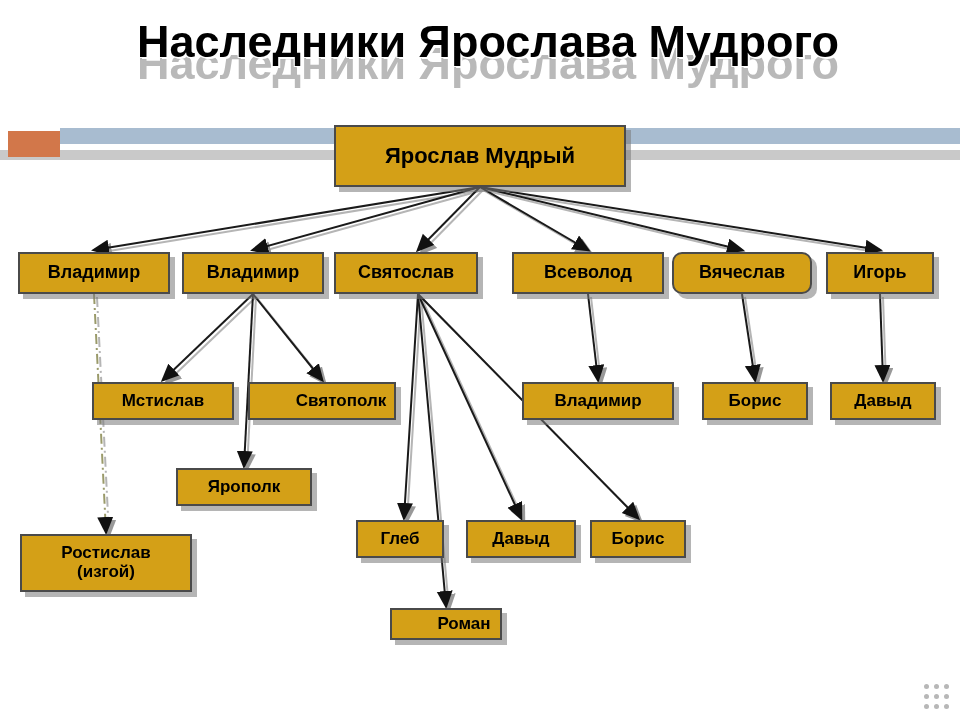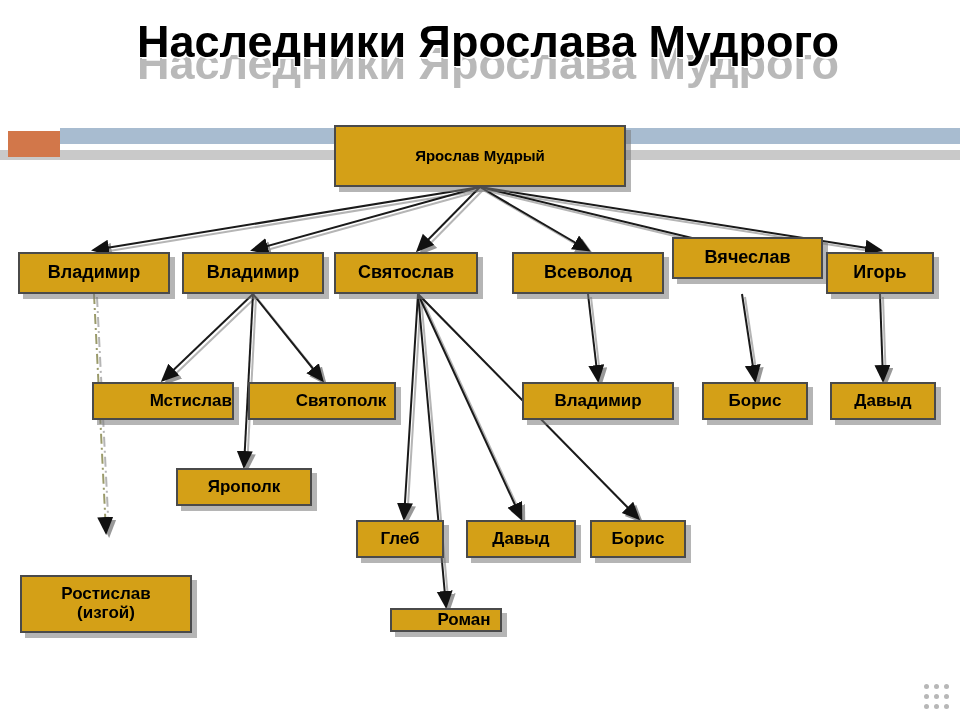--- a/index.html
+++ b/index.html
@@ -105,21 +105,21 @@
     color: #000000;
     font-weight: bold;
     display: flex;
     align-items: center;
     justify-content: center;
     text-align: center;
     line-height: 1.1;
     box-shadow: 5px 5px 0 rgba(120,120,120,0.55);
     z-index: 5;
   }
-  .node.lg { font-size: 15px; }
+  .node.lg { font-size: 22px; }
   .node.md { font-size: 18px; }
   .node.sm { font-size: 17px; }
 </style>
 </head>
 <body>
 
 <div id="slide">
 
   <div class="title-wrap">
     <div class="title-ghost">Наследники Ярослава Мудрого</div>
@@ -186,27 +186,27 @@
       </div>
       <div class="node md" style="left: 182px; top: 252px; width: 142px; height: 42px;">
         <span>Владимир</span>
       </div>
       <div class="node md" style="left: 334px; top: 252px; width: 144px; height: 42px;">
         <span>Святослав</span>
       </div>
       <div class="node md" style="left: 512px; top: 252px; width: 152px; height: 42px;">
         <span>Всеволод</span>
       </div>
-      <div class="node md" style="left: 672px; top: 237px; width: 151px; height: 42px;">
+      <div class="node md" style="left: 672px; top: 252px; width: 140px; height: 42px; border-radius: 10px;">
         <span>Вячеслав</span>
       </div>
       <div class="node md" style="left: 826px; top: 252px; width: 108px; height: 42px;">
         <span>Игорь</span>
       </div>
-      <div class="node sm" style="left: 92px; top: 382px; width: 142px; height: 38px; justify-content: flex-end;">
+      <div class="node sm" style="left: 92px; top: 382px; width: 142px; height: 38px;">
         <span>Мстислав</span>
       </div>
       <div class="node sm" style="left: 248px; top: 382px; width: 148px; height: 38px; padding-left: 38px;">
         <span>Святополк</span>
       </div>
       <div class="node sm" style="left: 522px; top: 382px; width: 152px; height: 38px;">
         <span>Владимир</span>
       </div>
       <div class="node sm" style="left: 702px; top: 382px; width: 106px; height: 38px;">
         <span>Борис</span>
@@ -219,24 +219,24 @@
       </div>
       <div class="node sm" style="left: 356px; top: 520px; width: 88px; height: 38px;">
         <span>Глеб</span>
       </div>
       <div class="node sm" style="left: 466px; top: 520px; width: 110px; height: 38px;">
         <span>Давыд</span>
       </div>
       <div class="node sm" style="left: 590px; top: 520px; width: 96px; height: 38px;">
         <span>Борис</span>
       </div>
-      <div class="node sm" style="left: 20px; top: 534px; width: 172px; height: 58px; margin-top: 41px;">
+      <div class="node sm" style="left: 20px; top: 534px; width: 172px; height: 58px;">
         <span>Ростислав<br>(изгой)</span>
       </div>
-      <div class="node sm" style="left: 390px; top: 608px; width: 112px; height: 24px; padding-left: 36px;">
+      <div class="node sm" style="left: 390px; top: 608px; width: 112px; height: 32px; padding-left: 36px;">
         <span>Роман</span>
       </div>
     </div>
 
   <div class="dots">
     <i style="left:0px;  top:0px;"></i>
     <i style="left:10px; top:0px;"></i>
     <i style="left:20px; top:0px;"></i>
     <i style="left:0px;  top:10px;"></i>
     <i style="left:10px; top:10px;"></i>

